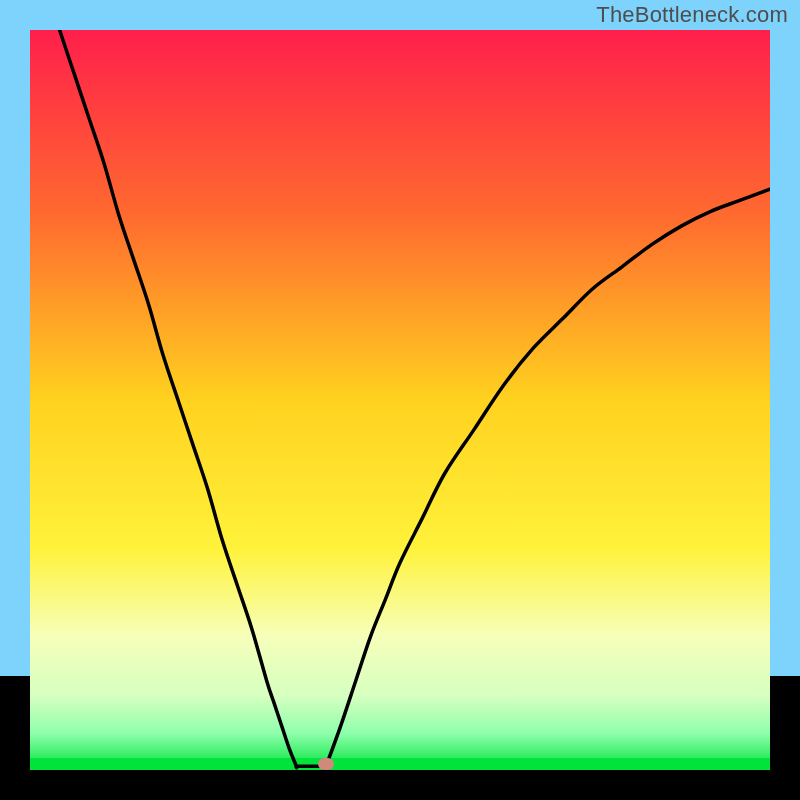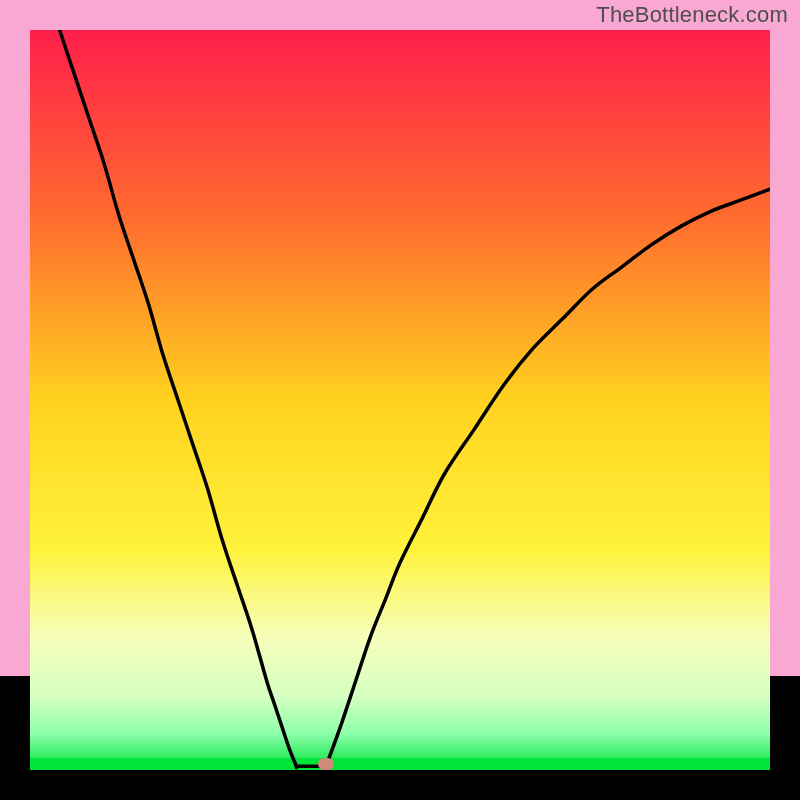--- a/index.html
+++ b/index.html
@@ -8,21 +8,21 @@
     width: 800px;
     height: 800px;
     background: #000;
     font-family: Arial, Helvetica, sans-serif;
     overflow: hidden;
   }
   .frame {
     position: relative;
     width: 800px;
     height: 676px;
-    background: #f9a8d4;
+    background: #7dd3fc;
   }
   .watermark {
     position: absolute;
     top: 2px;
     right: 12px;
     color: #4e4e4e;
     font-size: 22px;
     font-weight: 500;
     letter-spacing: 0.2px;
     z-index: 10;

